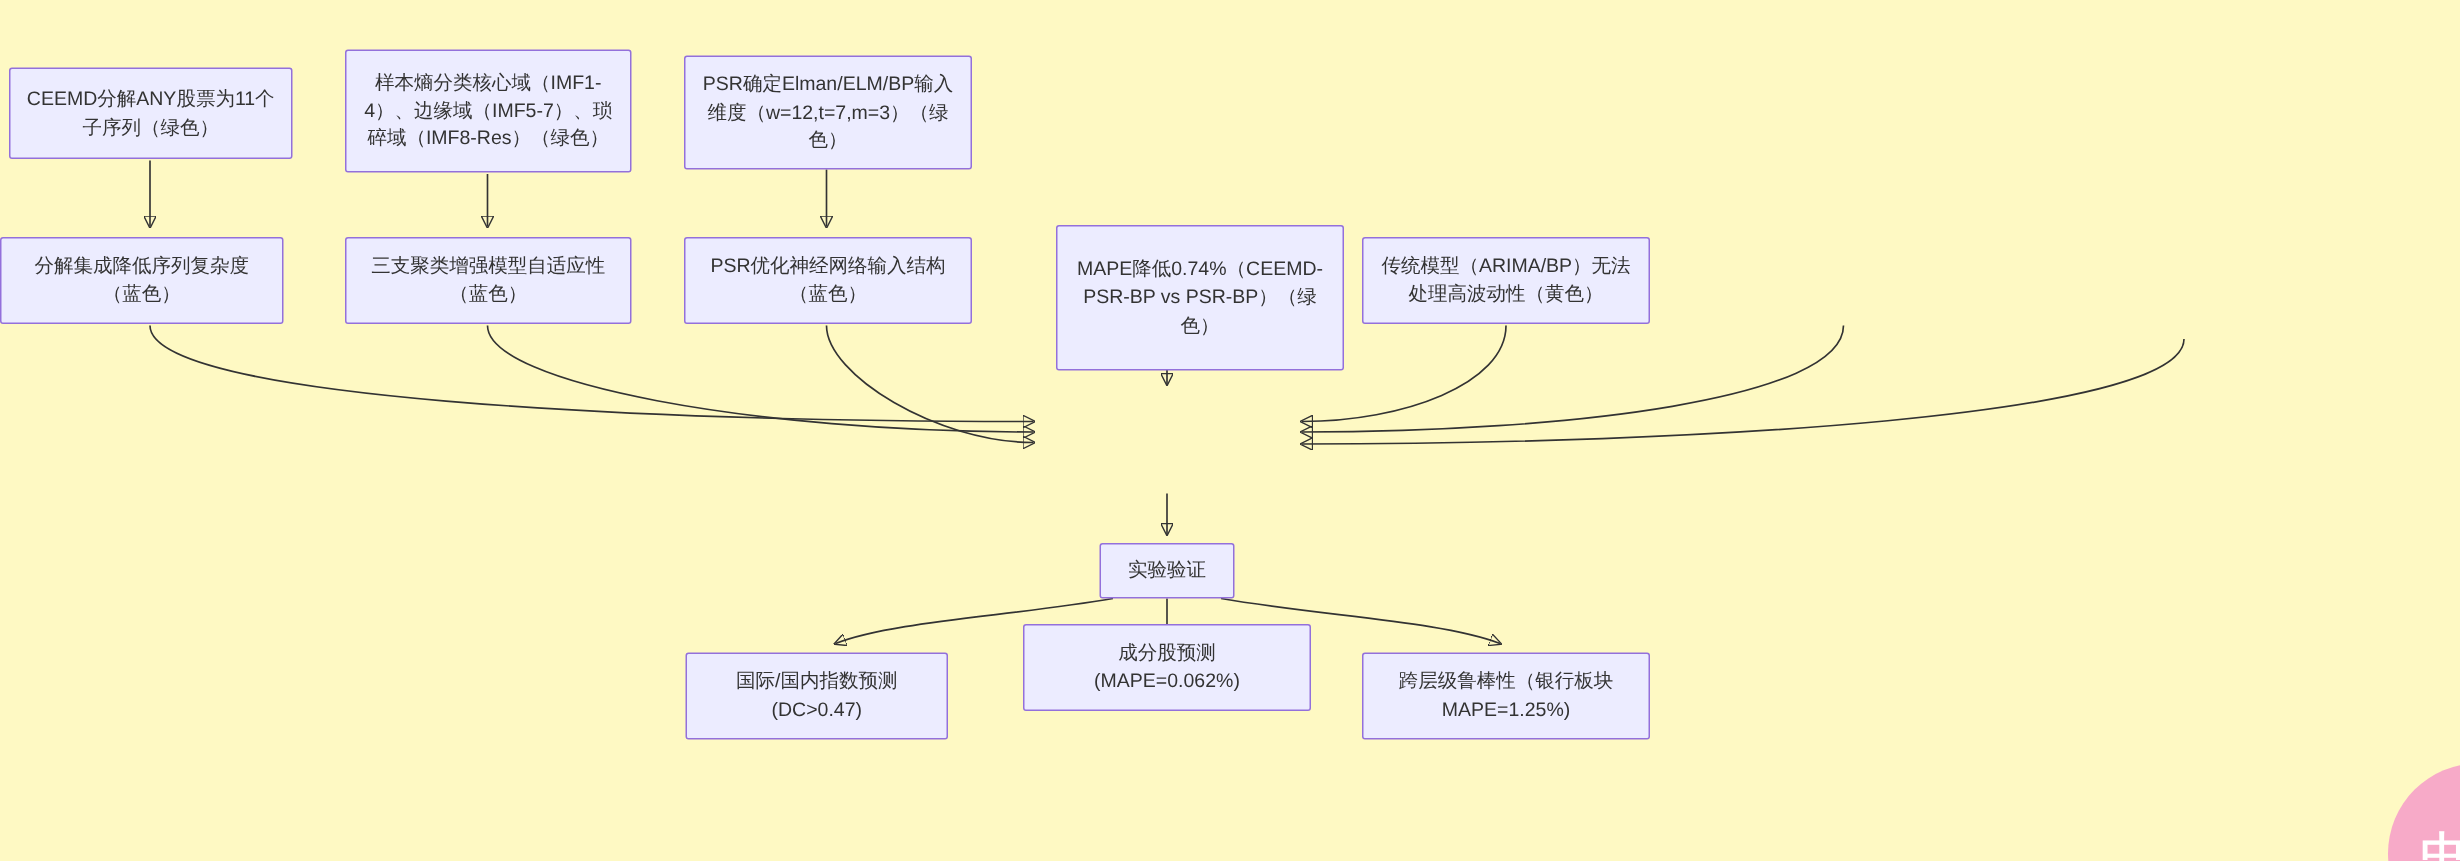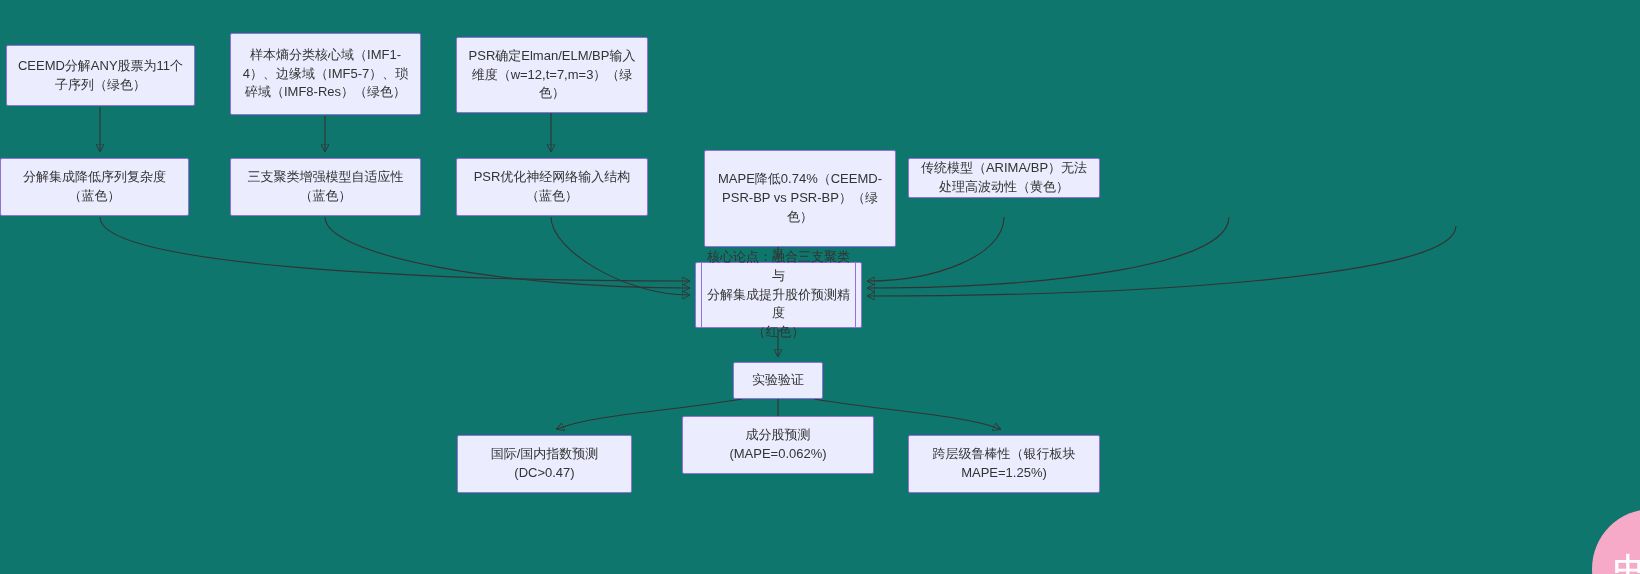--- a/index.html
+++ b/index.html
@@ -8,21 +8,21 @@
     --edge:#333333;
     --badge-bg:#F7AAC8;
     --badge-text:#FFFFFF;
   }
   html,body{margin:0;padding:0;background:#ffffff;}
   body{font-family:"Liberation Sans","DejaVu Sans",sans-serif;}
   .canvas{
     position:relative;
     width:1640px;height:574px;
     overflow:hidden;
-    background:#0f766e;
+    background:#fef9c3;
   }
   .edges{position:absolute;left:0;top:0;z-index:1;}
   .edges path{fill:none;stroke:var(--edge);stroke-width:1.1px;}
   .node{
     position:absolute;z-index:2;
     box-sizing:border-box;
     background:var(--node-fill);
     border:1px solid var(--node-border);
     border-radius:2px;
     display:flex;align-items:center;justify-content:center;
@@ -108,30 +108,25 @@
   </div>
   <div class="node" style="left:456px;top:158px;width:192px;height:58px">
     <span class="lbl">PSR优化神经网络输入结构
 （蓝色）</span>
   </div>
   <div class="node" style="left:704px;top:150px;width:192px;height:97px">
     <span class="lbl">MAPE降低0.74%（CEEMD-
 PSR-BP vs PSR-BP）（绿
 色）</span>
   </div>
-  <div class="node" style="left:908px;top:158px;width:192px;height:40px">
+  <div class="node" style="left:908px;top:158px;width:192px;height:58px">
     <span class="lbl">传统模型（ARIMA/BP）无法
 处理高波动性（黄色）</span>
   </div>
 
-  <div class="node subroutine" style="left:695px;top:262px;width:167px;height:66px">
-    <span class="lbl">核心论点：融合三支聚类与
-分解集成提升股价预测精度
-（红色）</span>
-  </div>
 
   <div class="node" style="left:733px;top:362px;width:90px;height:37px">
     <span class="lbl">实验验证</span>
   </div>
 
   <div class="node" style="left:457px;top:435px;width:175px;height:58px">
     <span class="lbl">国际/国内指数预测
 (DC&gt;0.47)</span>
   </div>
   <div class="node" style="left:682px;top:416px;width:192px;height:58px">

